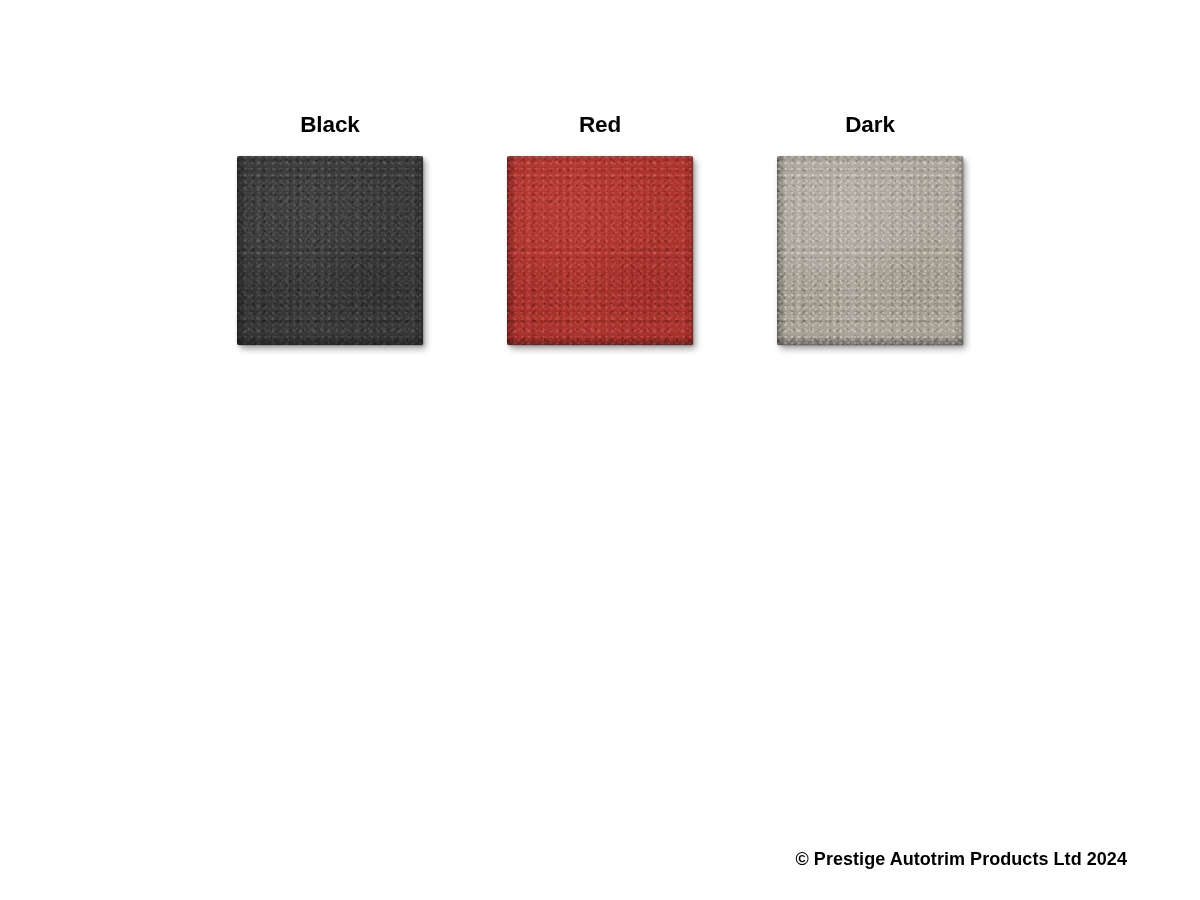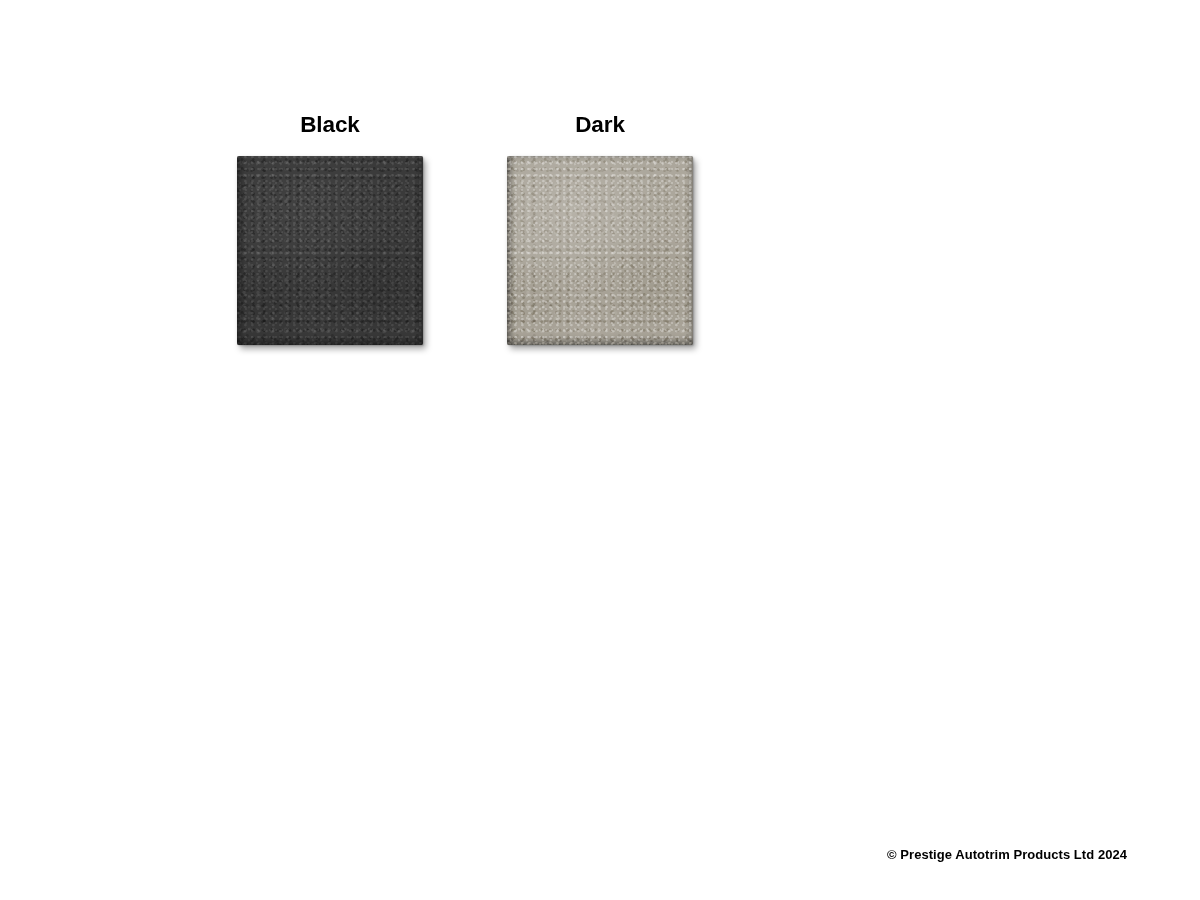--- a/index.html
+++ b/index.html
@@ -133,22 +133,22 @@
     mix-blend-mode: overlay;
     background-image:
       radial-gradient(ellipse 70% 55% at 35% 28%, rgba(255,255,255,0.9), rgba(0,0,0,0) 70%),
       radial-gradient(ellipse 60% 50% at 78% 72%, rgba(0,0,0,0.9), rgba(0,0,0,0) 70%),
       radial-gradient(ellipse 50% 40% at 12% 80%, rgba(0,0,0,0.7), rgba(0,0,0,0) 72%);
   }
 
   #footer-copyright {
     position: absolute;
     right: 73px;
-    bottom: 38px;
-    font-size: 13px;
+    bottom: 30px;
+    font-size: 18px;
     font-weight: bold;
     color: #000000;
     white-space: nowrap;
     letter-spacing: 0.05px;
   }
 </style>
 </head>
 <body style="background: rgb(255, 255, 255);">
 
 <div id="swatch-board">
@@ -159,20 +159,30 @@
       <div class="swatch-label">Black</div>
       <div class="swatch-chip-wrap">
         <div class="swatch-chip" style="background-color: rgb(58, 58, 58);">
           <div class="mottle"></div>
           <div class="grain"></div>
           <div class="grain g2"></div>
         </div>
       </div>
     </div>
 
+    <div class="swatch-cell">
+      <div class="swatch-label">Red</div>
+      <div class="swatch-chip-wrap">
+        <div class="swatch-chip" style="background-color: rgb(171, 54, 49);">
+          <div class="mottle"></div>
+          <div class="grain"></div>
+          <div class="grain g2"></div>
+        </div>
+      </div>
+    </div>
 
 
     <div class="swatch-cell">
       <div class="swatch-label">Dark</div>
       <div class="swatch-chip-wrap">
         <div class="swatch-chip" style="background-color: rgb(172, 167, 156);">
           <div class="mottle"></div>
           <div class="grain"></div>
           <div class="grain g2"></div>
         </div>

